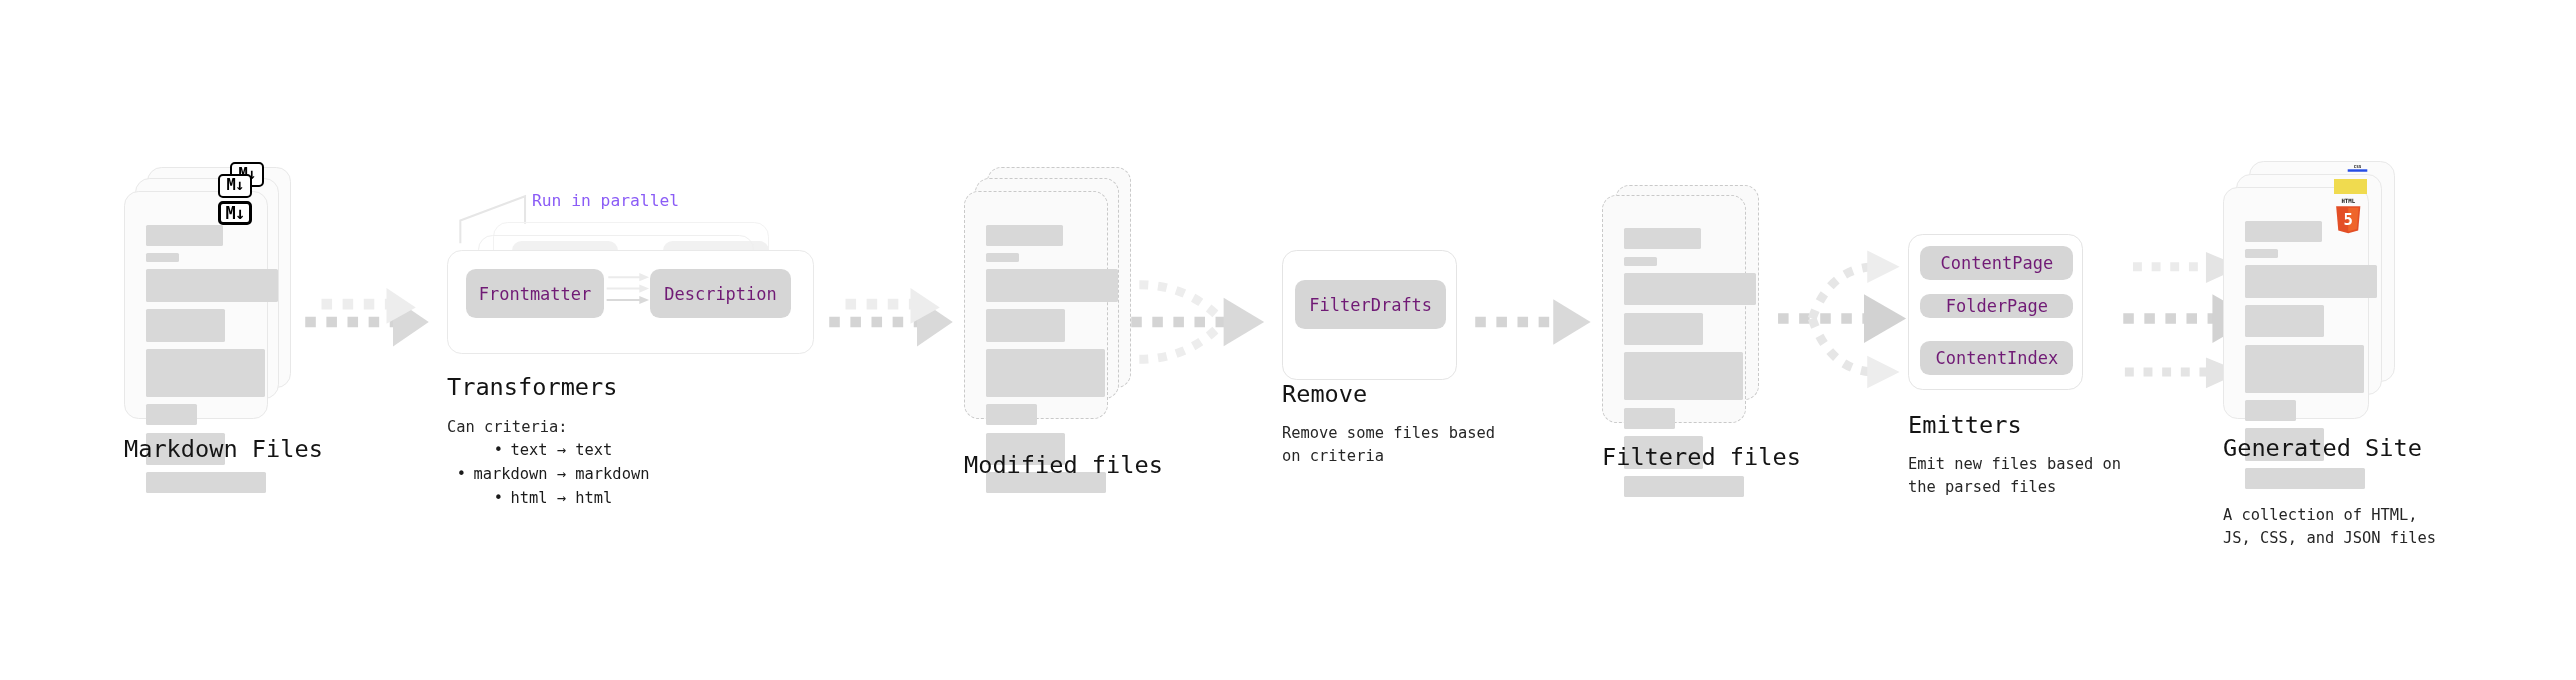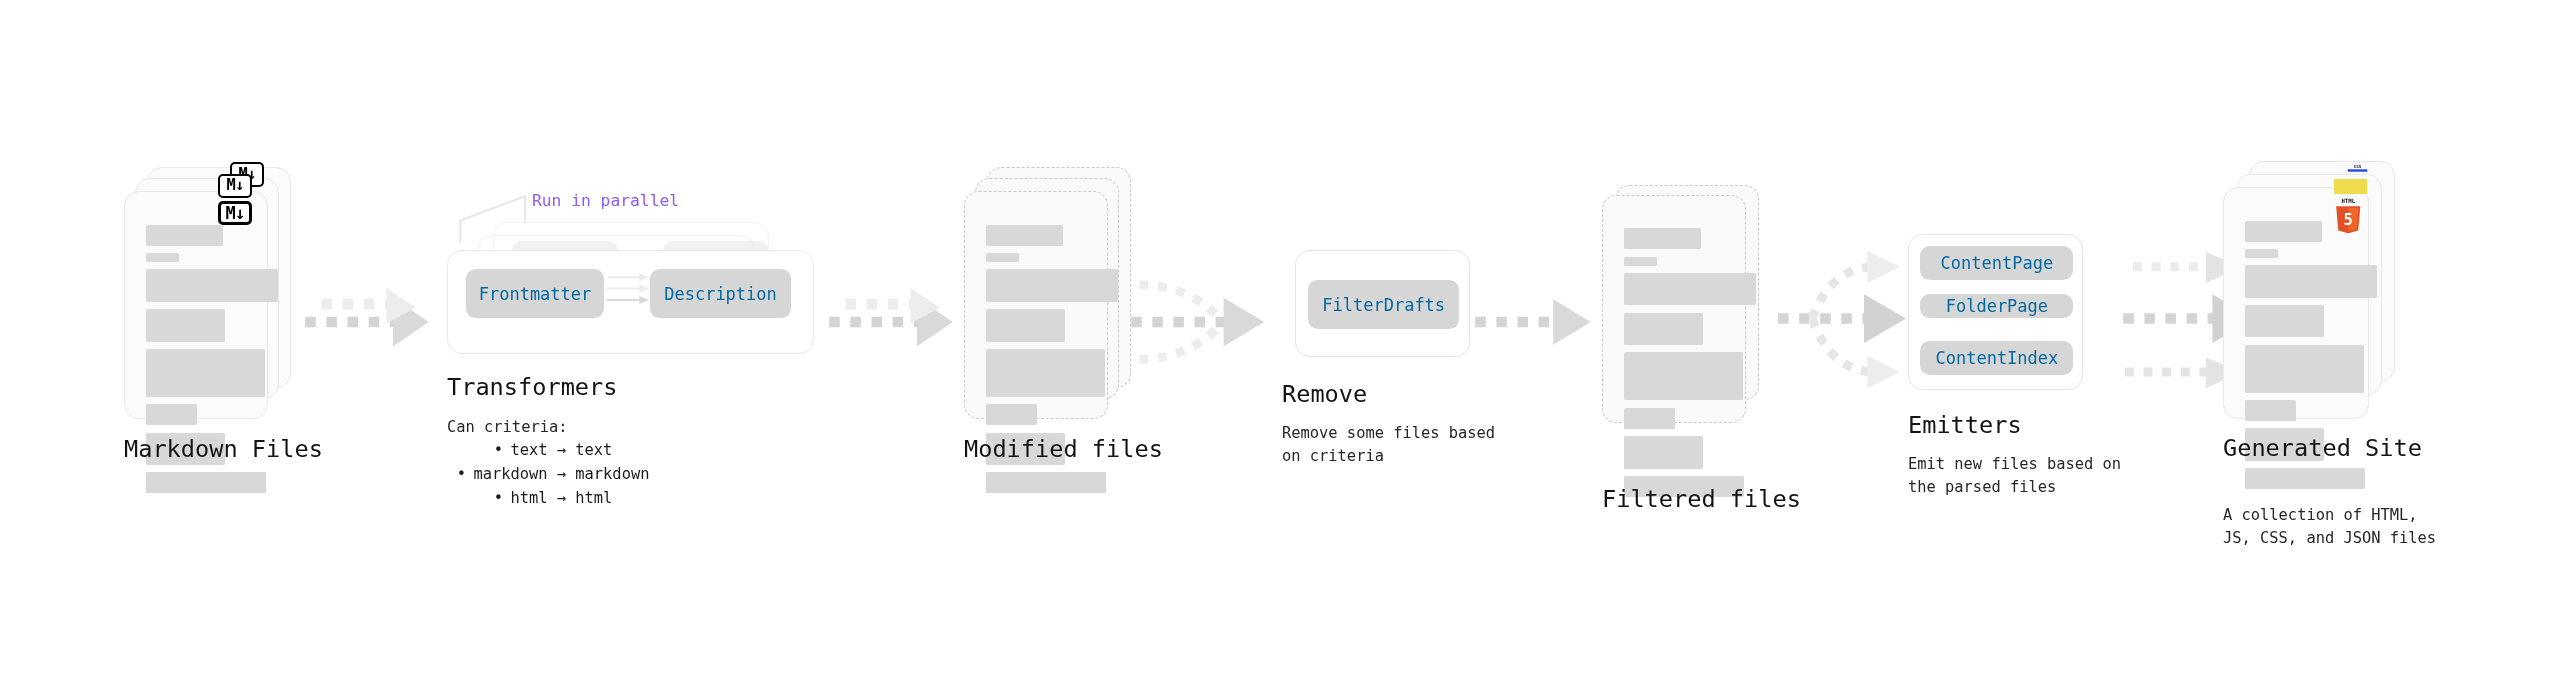--- a/index.html
+++ b/index.html
@@ -31,21 +31,21 @@
     justify-content:center;font-weight:bold;font-size:17px;line-height:1;
     letter-spacing:-0.8px;color:#000;box-sizing:border-box;
   }
   .html5-badge{position:absolute;width:32.5px;height:37px;}
   .js-badge{position:absolute;width:29px;height:13px;background:#f0db4f;}
   .css-badge{position:absolute;width:29px;height:9.8px;}
 
   
   .pill{
     background:#d6d6d6;border-radius:9.8px;display:flex;align-items:center;
-    justify-content:center;font-size:17px;color:#0369a1;box-sizing:border-box;
+    justify-content:center;font-size:17px;color:#701a75;box-sizing:border-box;
     white-space:nowrap;
   }
   .panel{
     position:absolute;background:#ffffff;border:1.6px solid #e4e4e4;
     border-radius:14.6px;box-sizing:border-box;
   }
   .panel.ghost{background:transparent;border-color:#efefef;}
 
   
   .title{font-size:23.6px;color:#141414;white-space:nowrap;letter-spacing:0px;}
@@ -166,34 +166,34 @@
           <div class="ln" style="width:32.5px;height:9px;"></div>
           <div class="ln" style="width:132px;height:32.5px;"></div>
           <div class="ln" style="width:79px;height:32.5px;"></div>
           <div class="ln" style="width:119px;height:48px;"></div>
           <div class="ln" style="width:51px;height:21px;"></div>
           <div class="ln" style="width:79px;height:32.5px;"></div>
           <div class="ln" style="width:120px;height:21px;"></div>
         </div>
       </div>
     </div>
-    <div class="title" style="position:absolute;left:0px;top:268px;">Modified files</div>
+    <div class="title" style="position:absolute;left:0px;top:284px;">Modified files</div>
   </div>
 
   <div class="node" style="left:1128px;top:262px;">
     <svg width="154" height="120" viewBox="0 0 190 148">
       <line x1="4" y1="74" x2="122" y2="74" stroke="#d4d4d4" stroke-width="13" stroke-dasharray="13 13"></line>
       <path d="M14 28 Q 72 28 112 68" fill="none" stroke="#ededed" stroke-width="11" stroke-dasharray="11 12" stroke-linecap="butt"></path>
       <path d="M14 120 Q 72 120 112 80" fill="none" stroke="#ededed" stroke-width="11" stroke-dasharray="11 12" stroke-linecap="butt"></path>
       <polygon points="118,44 168,74 118,104" fill="#d9d9d9"></polygon>
     </svg>
   </div>
 
   <div class="node" style="left:1282px;top:250px;">
-    <div class="panel" style="left:13px;top:0px;width:175px;height:107px;padding-left:36px;">
+    <div class="panel" style="left:0px;top:0px;width:175px;height:130px;padding-left:36px;">
       <div class="pill" style="position:absolute;left:12.2px;top:29px;width:151px;height:49px;">
           <span>FilterDrafts</span>
         </div>
     </div>
     <div class="title" style="position:absolute;left:0px;top:130px;">Remove</div>
     <div class="subtitle" style="position:absolute;left:0px;top:172px;">Remove some files based
 on criteria</div>
   </div>
 
   <div class="node" style="left:1472px;top:283px;">
@@ -212,21 +212,21 @@
           <div class="ln" style="width:32.5px;height:9px;"></div>
           <div class="ln" style="width:132px;height:32.5px;"></div>
           <div class="ln" style="width:79px;height:32.5px;"></div>
           <div class="ln" style="width:119px;height:48px;"></div>
           <div class="ln" style="width:51px;height:21px;"></div>
           <div class="ln" style="width:79px;height:32.5px;"></div>
           <div class="ln" style="width:120px;height:21px;"></div>
         </div>
       </div>
     </div>
-    <div class="title" style="position:absolute;left:0px;top:258px;margin-top:42px;">Filtered files</div>
+    <div class="title" style="position:absolute;left:0px;top:258px;">Filtered files</div>
   </div>
 
   <div class="node" style="left:1776px;top:244px;">
     <svg width="163" height="154" viewBox="0 0 200 190">
       <line x1="2" y1="92" x2="112" y2="92" stroke="#d4d4d4" stroke-width="13" stroke-dasharray="13 13"></line>
       <polygon points="108,62 160,92 108,122" fill="#d2d2d2"></polygon>
       <path d="M44 92 Q 66 30 120 28" fill="none" stroke="#e6e6e6" stroke-width="11" stroke-dasharray="11 12"></path>
       <polygon points="112,8 152,28 112,48" fill="#ededed"></polygon>
       <path d="M44 92 Q 66 156 120 158" fill="none" stroke="#e6e6e6" stroke-width="11" stroke-dasharray="11 12"></path>
       <polygon points="112,138 152,158 112,178" fill="#ededed"></polygon>

